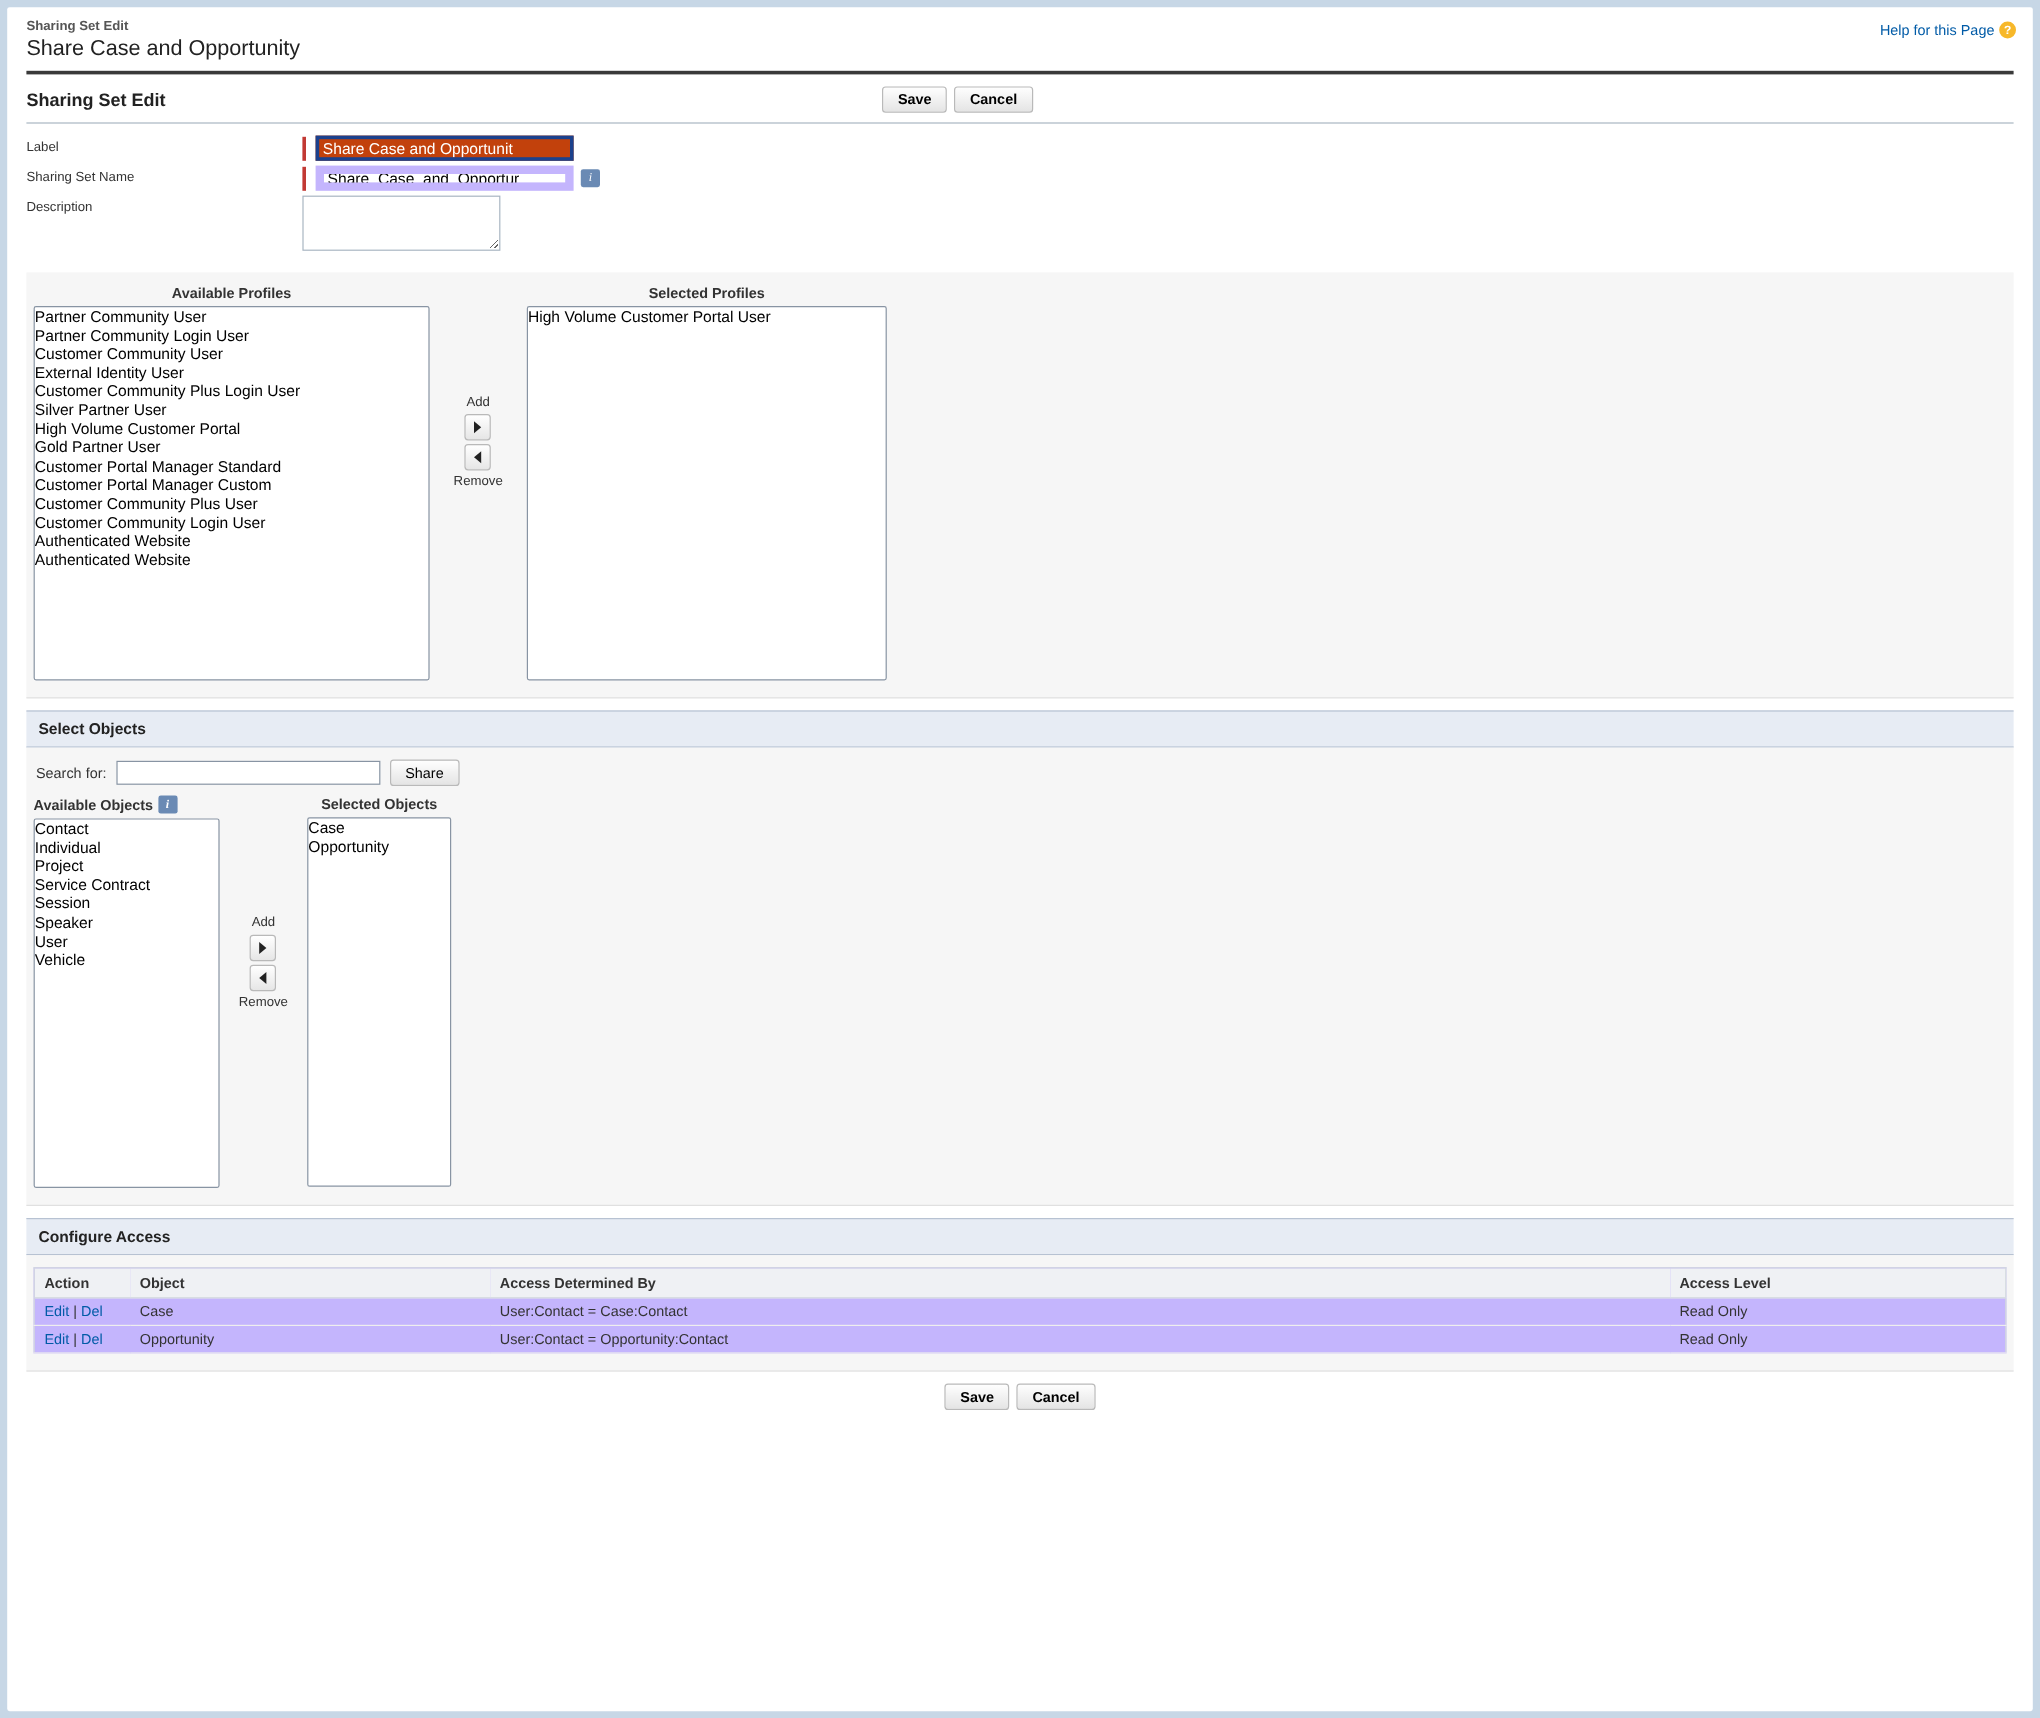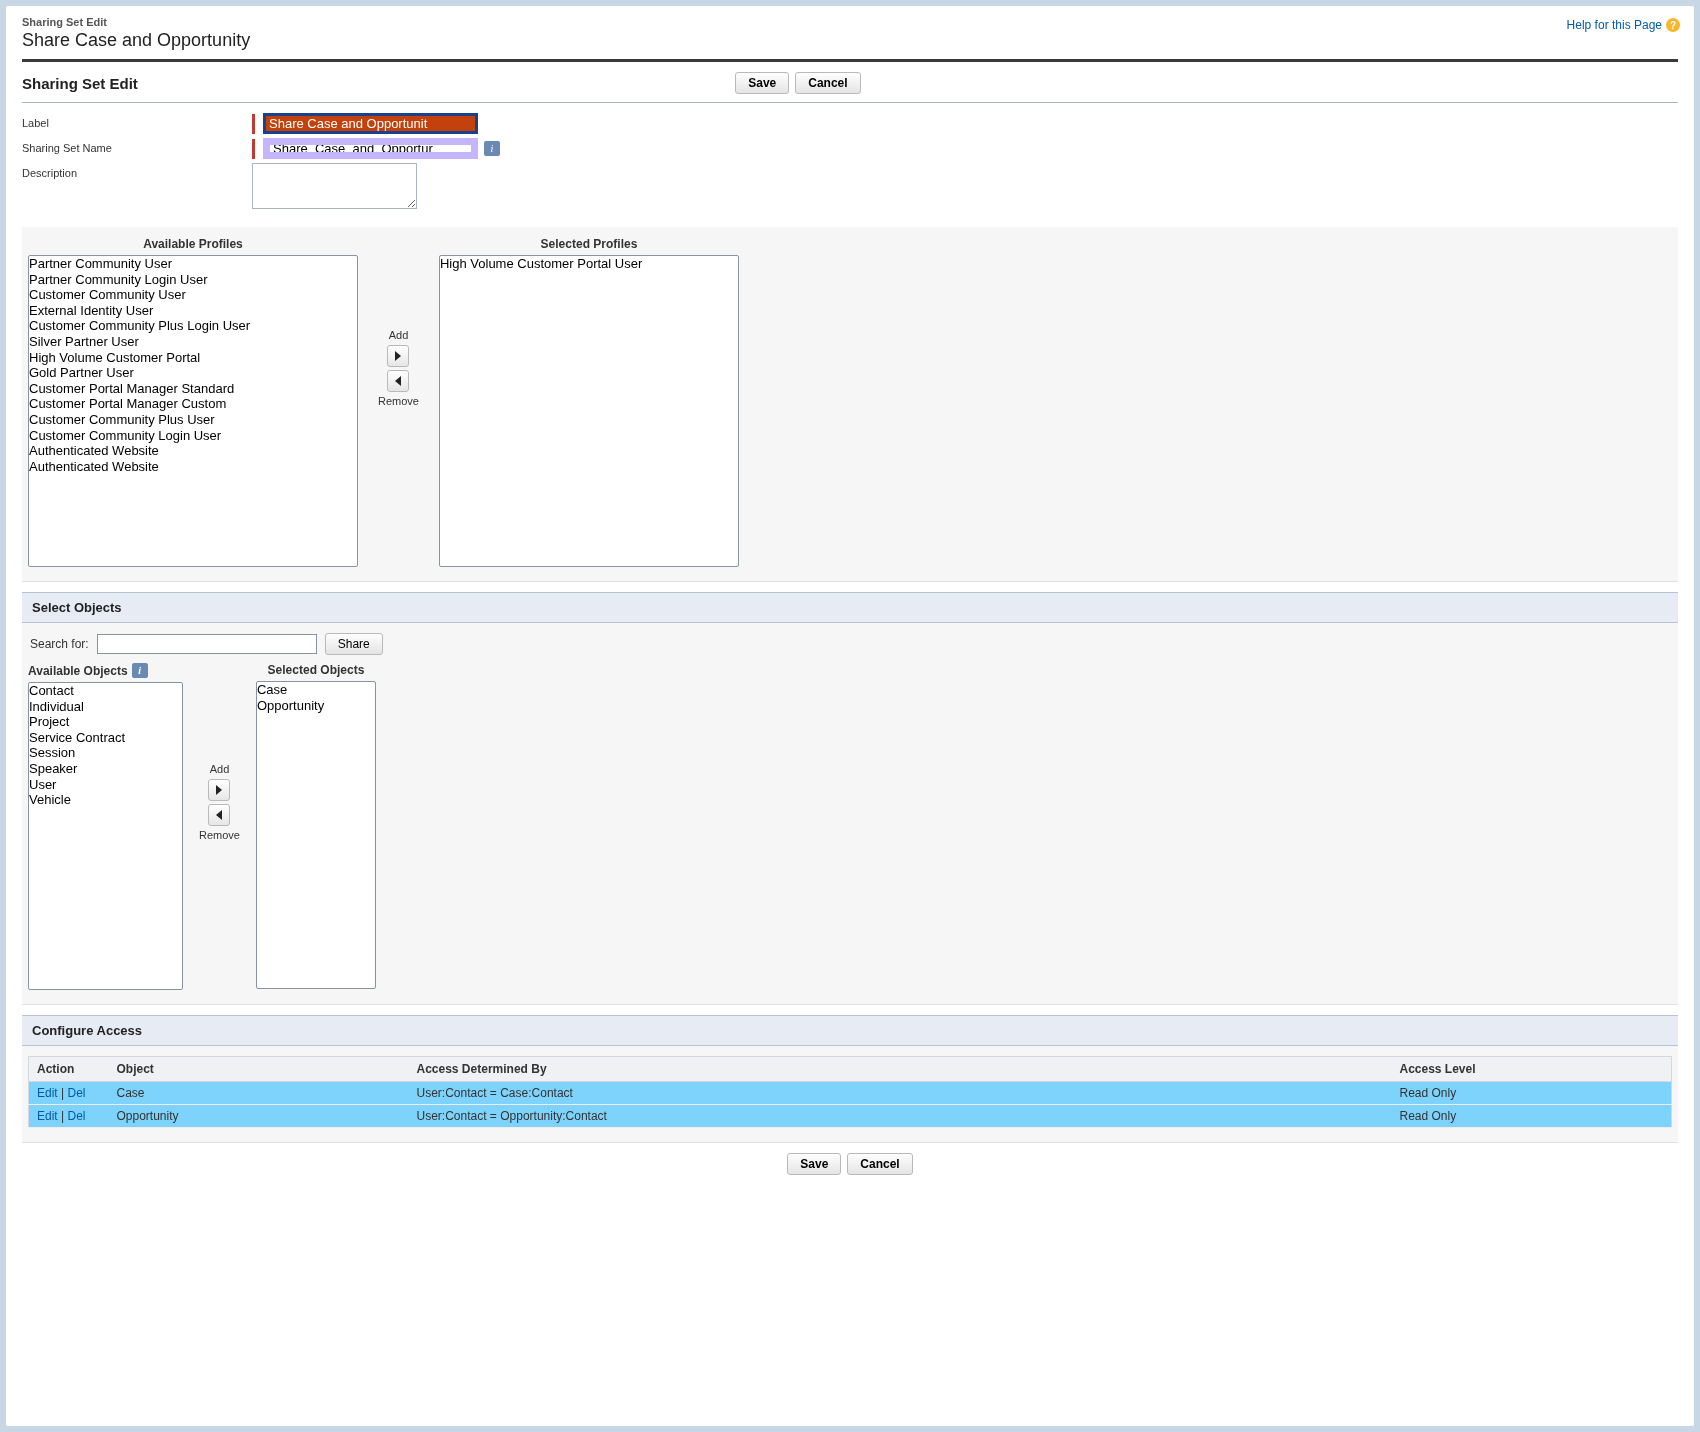--- a/index.html
+++ b/index.html
@@ -192,21 +192,21 @@
 .inline-info {
   display:inline-flex; width:16px; height:15px;
   background:#6a8ab4; color:#fff; font-size:10px;
   align-items:center; justify-content:center; border-radius:2px;
   font-style: italic; font-family: serif;
 }
 .available-header { font-size:12px; font-weight:bold; display:flex; align-items:center; gap:4px; margin-bottom:4px;}
 .access-table {
   width: 100%;
   border-collapse: collapse;
-  background: #7dd3fc;
+  background: #c4b5fd;
   border: 1px solid #d2d8de;
 }
 .access-table th {
   background: #eff1f4;
   text-align: left;
   font-size: 12px;
   font-weight: bold;
   padding: 5px 8px;
   border-bottom: 1px solid #d2d8de;
 }

